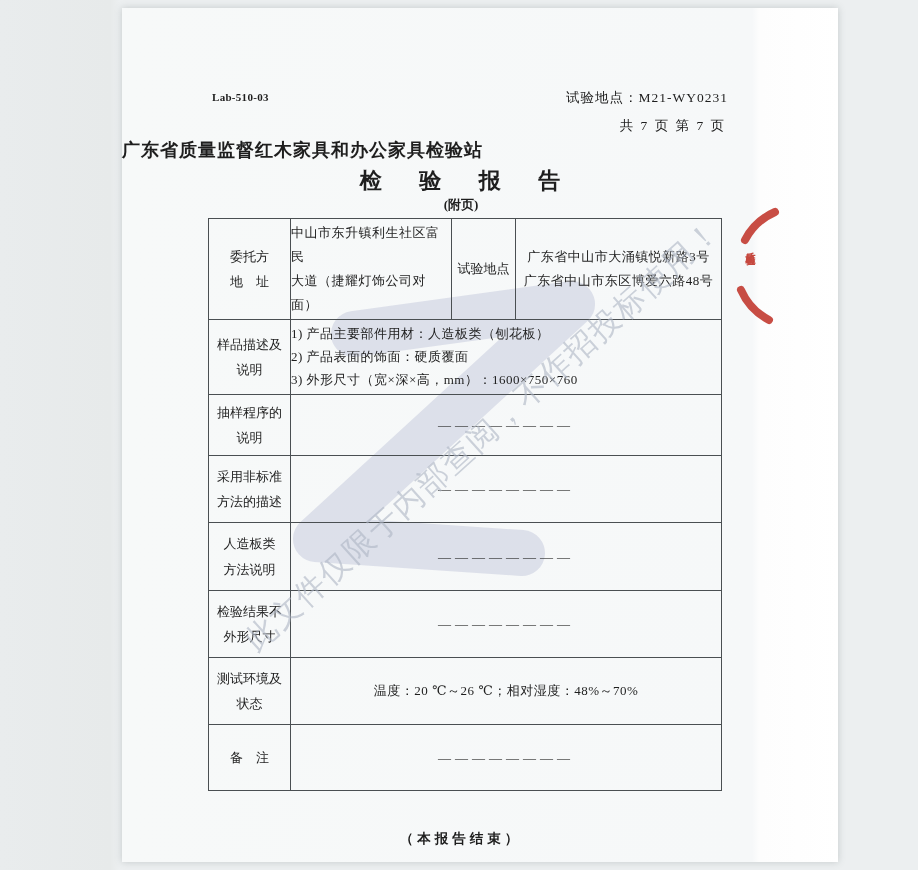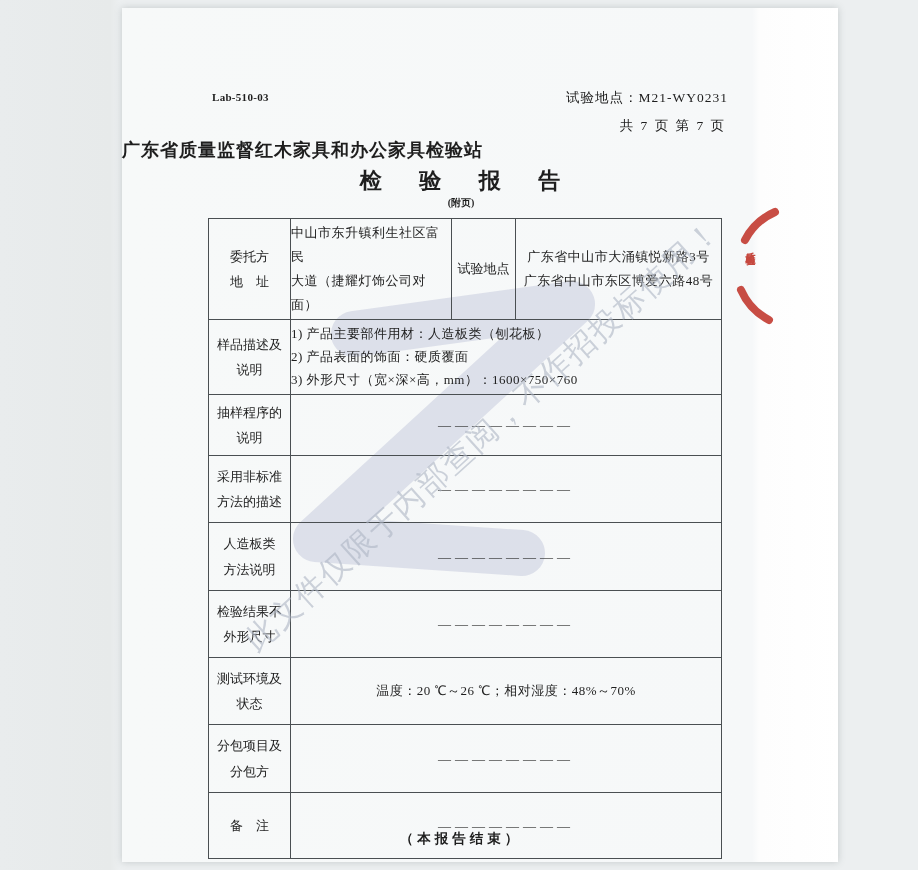--- a/index.html
+++ b/index.html
@@ -11,27 +11,27 @@
   }
   .scan-bg{
     position:absolute;inset:0;
     background:linear-gradient(90deg,#e9eced 0%,#e7eaea 12%,#eceff0 13%,#eceff0 100%);
   }
   .paper{
     position:absolute;left:122px;top:8px;width:716px;height:854px;
     background:linear-gradient(90deg,#f7f9f9 0%,#f6f8f9 88%,#fdfdfd 89%,#ffffff 100%);
     box-shadow:0 0 7px rgba(90,100,105,.28);
   }
-  .content{position:absolute;left:0;top:0;width:678px;height:854px;font-family:Liberation Serif, serif;}
+  .content{position:absolute;left:0;top:0;width:678px;height:854px;}
   .form-code{position:absolute;left:90px;top:83px;font-size:11px;font-weight:bold;letter-spacing:.3px;}
   .report-no{position:absolute;right:72px;top:81px;font-size:13.5px;letter-spacing:1px;}
   .page-info{position:absolute;right:74px;top:109px;font-size:13.5px;letter-spacing:2px;}
   .org-title{position:absolute;left:0;right:0;top:130px;text-align:left;font-size:18px;font-weight:bold;letter-spacing:1px;}
   .report-title{position:absolute;left:14px;right:0;top:158px;text-align:center;font-size:22px;font-weight:bold;letter-spacing:16px;}
-  .subtitle{position:absolute;left:0;right:0;top:188px;text-align:center;font-size:10px;font-weight:bold;}
+  .subtitle{position:absolute;left:0;right:0;top:188px;text-align:center;font-size:13px;font-weight:bold;}
   table.report{
     position:absolute;left:86px;top:210px;width:513px;
     border-collapse:collapse;table-layout:fixed;
     font-size:13px;z-index:2;
   }
   table.report td{
     border:1.5px solid #4a4f52;
     vertical-align:middle;
     background:transparent;
     padding:2px 0;
@@ -161,29 +161,20 @@
         <tr style="height:67px">
           <td class="lbl">
             <span class="line">测试环境及</span>
             <span class="line">状态</span>
           </td>
           <td class="val" colspan="3">
             <span>温度：20 ℃～26 ℃；相对湿度：48%～70%</span>
           </td>
         </tr>
 
-        <tr style="height:68px">
-          <td class="lbl">
-            <span class="line">分包项目及</span>
-            <span class="line">分包方</span>
-          </td>
-          <td class="val" colspan="3">
-            <span class="dash">————————</span>
-          </td>
-        </tr>
 
         <tr style="height:66px">
           <td class="lbl">
             <span class="line">备　注</span>
           </td>
           <td class="val" colspan="3">
             <span class="dash">————————</span>
           </td>
         </tr>
       </tbody>

